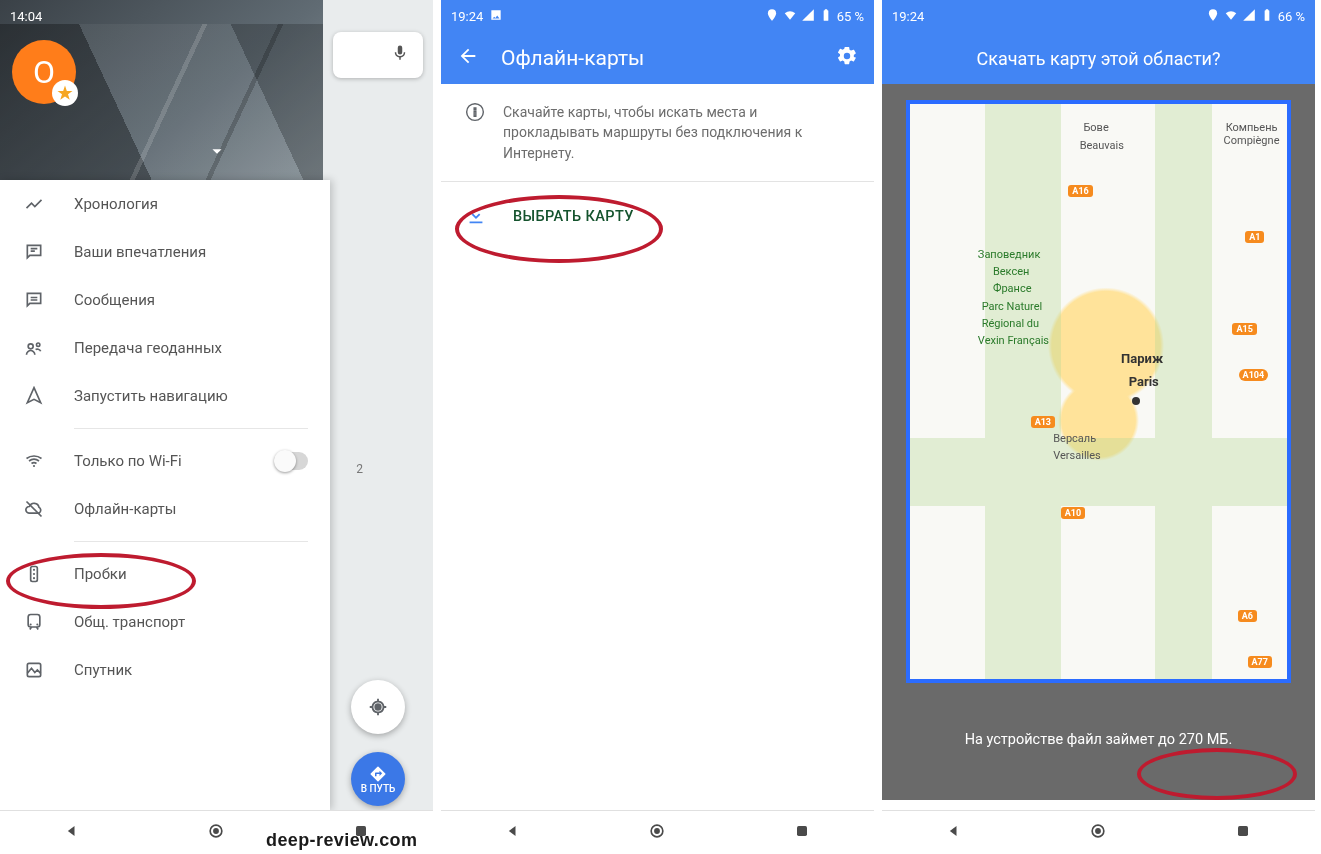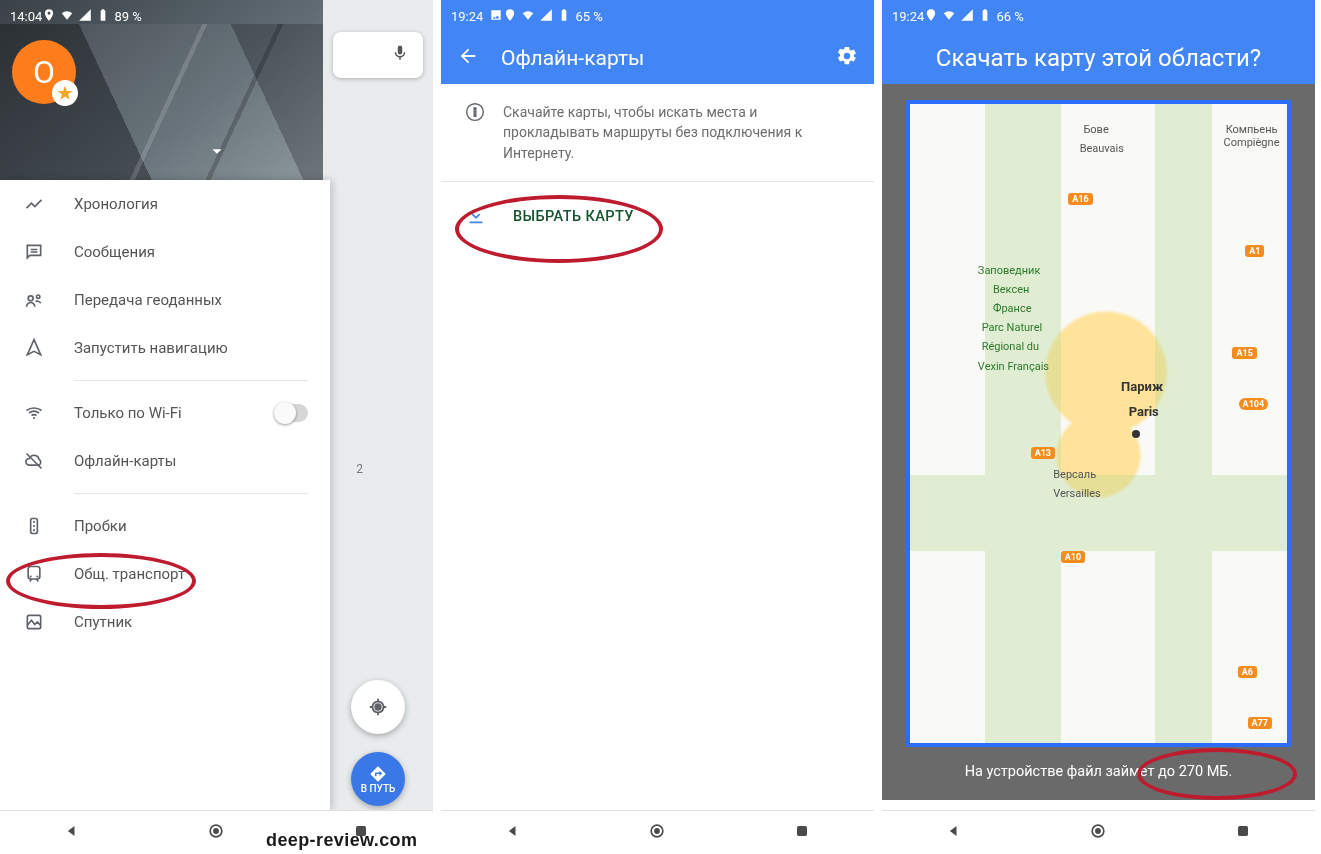--- a/index.html
+++ b/index.html
@@ -20,21 +20,21 @@
     display: flex;
     flex-direction: column;
     position: relative;
     overflow: hidden;
   }
   
   .status-bar {
     height: 24px;
     display: flex;
     align-items: center;
-    justify-content: flex-start;
+    justify-content: space-between;
     padding: 16px 10px;
     font-size: 13px;
     color: #fff;
   }
   .status-bar.dark { color: #fff; }
   .status-bar .right { display: flex; align-items: center; gap: 4px; }
   .status-bar svg { width: 14px; height: 14px; }
   
   .p1-top {
     height: 180px;
@@ -167,26 +167,26 @@
   .p2-divider{ height:1px; background:#e3e3e3; }
   .select-map-btn{
     display:flex; align-items:center;
     padding:22px 24px; gap:26px;
     color:#14532d; font-weight:500; font-size:14.5px;
     letter-spacing:.4px; cursor:pointer;
   }
   .select-map-btn svg{ width:22px; height:22px; fill:#4285f4; }
 
   
-  .p3-body{ flex:1; background:#6a6a6a; position:relative; display:flex; flex-direction:column;}
+  .p3-body{ flex:1; background:#6a6a6a; position:relative; display:flex; flex-direction:column;gap:32px;}
   .p3-header{
     height:84px; background:#4285f4; color:#fff;
     display:flex; flex-direction:column;
   }
-  .p3-title{ font-size:24px; font-weight:400;}
+  .p3-title{ font-size:18px; font-weight:400;}
   .map-area{
     margin:16px 24px 0;
     flex:1;
     background:#eef3e8;
     position:relative;
     border:4px solid #2b6cff;
     box-shadow:0 0 0 8px #6a6a6a inset;
     overflow:hidden;
   }
   .map-area::before{
@@ -299,20 +299,29 @@
   </div>
 
   <div class="drawer" id="drawer">
       <div class="drawer-item">
         <span class="mi">
           <svg viewBox="0 0 24 24">
             <path d="M3 17l6-6 4 4 8-8" fill="none" stroke="#5f6368" stroke-width="2"></path>
           </svg>
         </span>
         <span>Хронология</span>
+      </div>
+      <div class="drawer-item">
+        <span class="mi">
+          <svg viewBox="0 0 24 24">
+            <path fill="none" stroke="#5f6368" stroke-width="2" d="M4 4h16v12H7l-3 3z"></path>
+            <path d="M8 8h8M8 11h5" stroke="#5f6368" stroke-width="2"></path>
+          </svg>
+        </span>
+        <span>Ваши впечатления</span>
       </div>
       <div class="drawer-item">
         <span class="mi">
           <svg viewBox="0 0 24 24">
             <path fill="none" stroke="#5f6368" stroke-width="2" d="M4 4h16v12H7l-3 3zM8 9h8M8 12h8"></path>
           </svg>
         </span>
         <span>Сообщения</span>
       </div>
       <div class="drawer-item">

